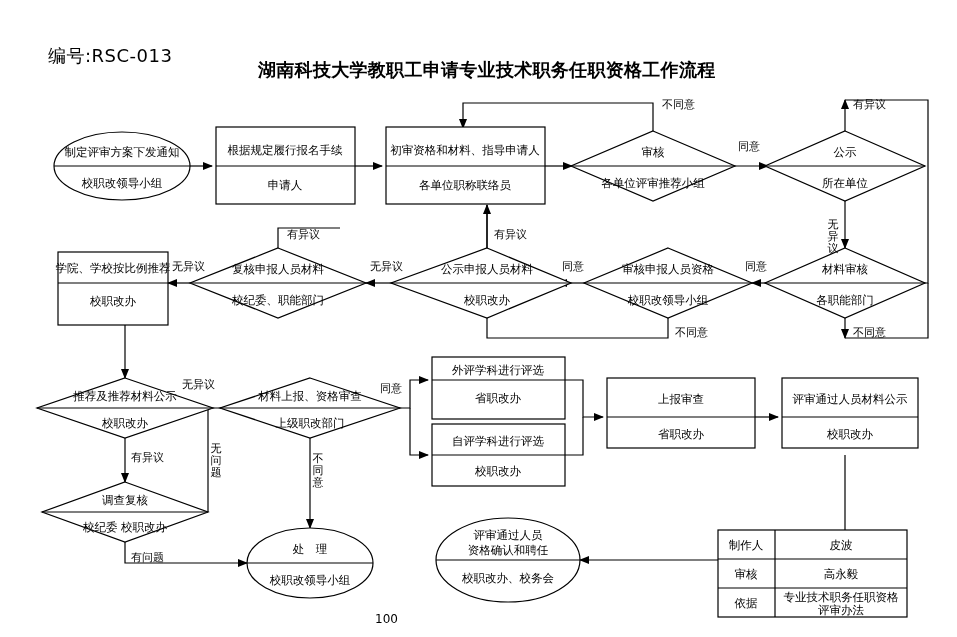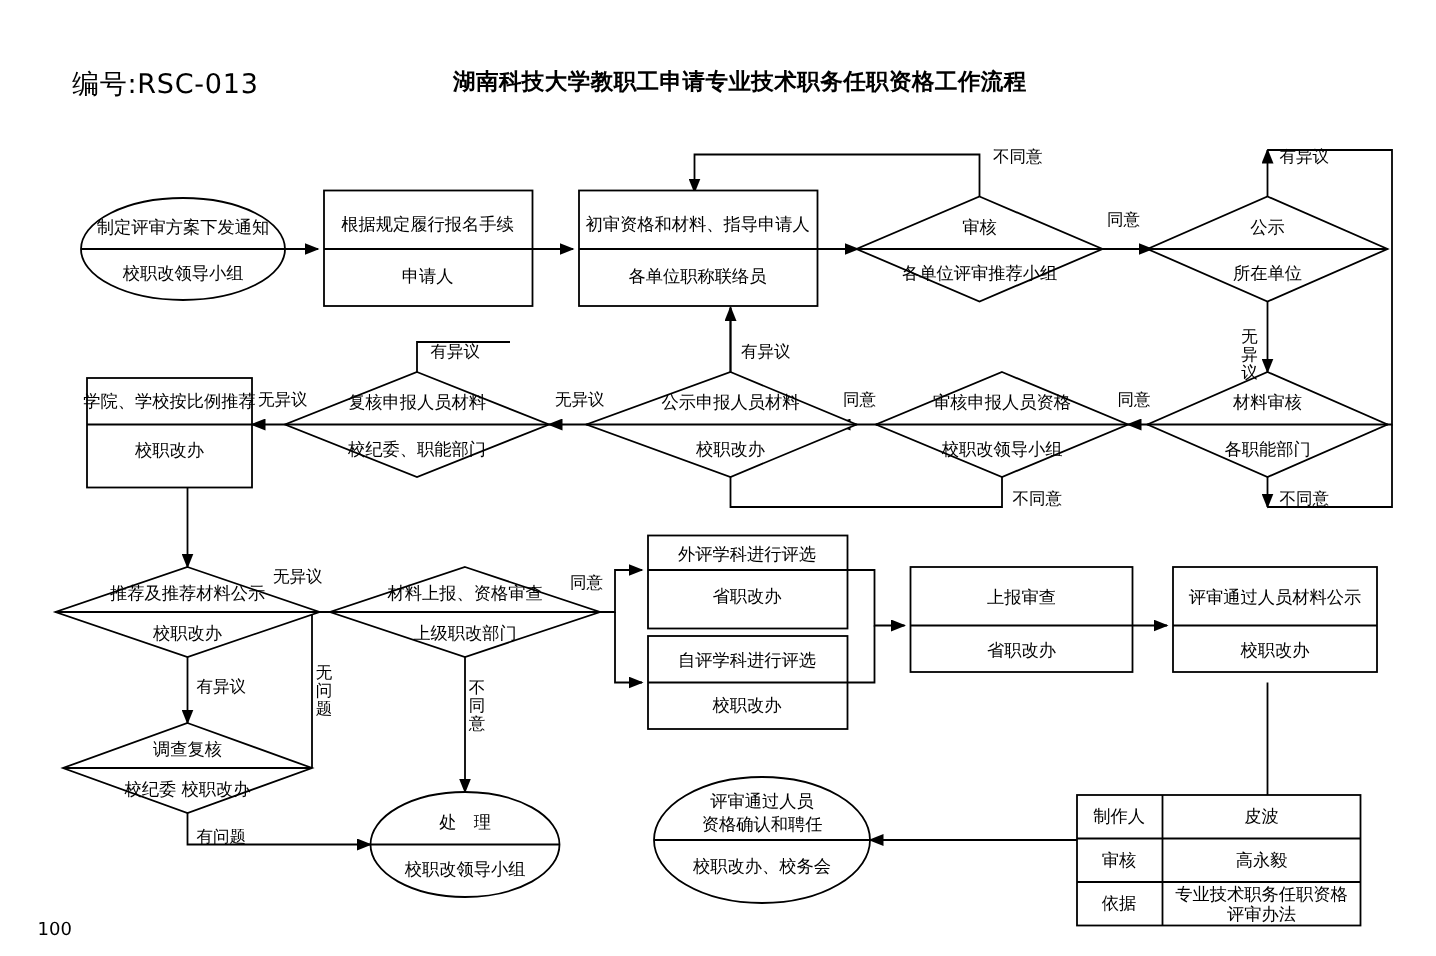--- a/index.html
+++ b/index.html
@@ -1,20 +1,20 @@
 <!DOCTYPE html>
 <html><head>
 <meta charset="utf-8">
 <style>
   html,body{margin:0;padding:0;background:#fff;}
   body{width:957px;height:637px;position:relative;
        font-family:"DejaVu Sans","Liberation Sans",sans-serif;color:#000;}
   #doc-no{position:absolute;left:48px;top:44px;font-size:18px;letter-spacing:.5px;}
-  #title{position:absolute;left:258px;top:45px;font-size:15px;font-weight:bold;letter-spacing:.3px;margin-left:44px;}
-  #page-num{position:absolute;left:0;top:612px;width:773px;text-align:left;font-size:12px;margin-left:25px;}
+  #title{position:absolute;left:258px;top:58px;font-size:18px;font-weight:bold;letter-spacing:.3px;}
+  #page-num{position:absolute;left:0;top:612px;width:773px;text-align:center;font-size:12px;}
   svg{position:absolute;left:0;top:0;}
   .shape{fill:#fff;stroke:#000;stroke-width:1.2;}
   .line{stroke:#000;stroke-width:1.2;fill:none;}
   .txt{font-family:"DejaVu Sans","Liberation Sans",sans-serif;font-size:11.5px;fill:#000;text-anchor:middle;dominant-baseline:middle;}
   .txt-sm{font-family:"DejaVu Sans","Liberation Sans",sans-serif;font-size:11px;fill:#000;}
   .txt-tbl{font-family:"DejaVu Sans","Liberation Sans",sans-serif;font-size:11.5px;fill:#000;text-anchor:middle;dominant-baseline:middle;}
   .txt-v{font-family:"DejaVu Sans","Liberation Sans",sans-serif;font-size:11px;fill:#000;text-anchor:middle;}
 </style>
 </head>
 <body>

